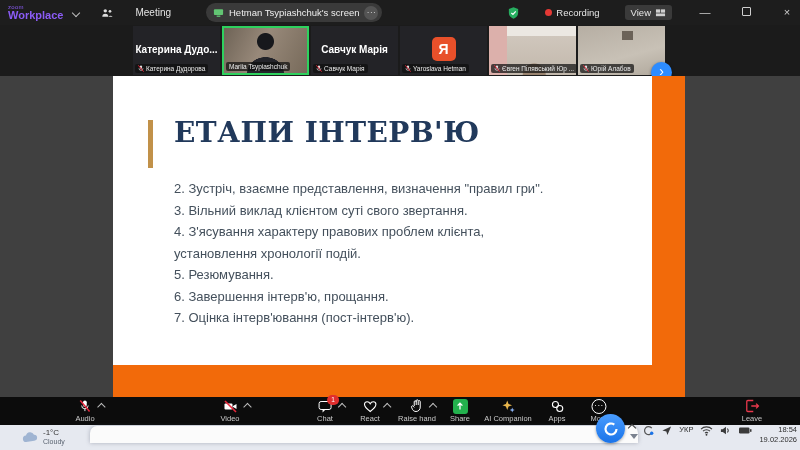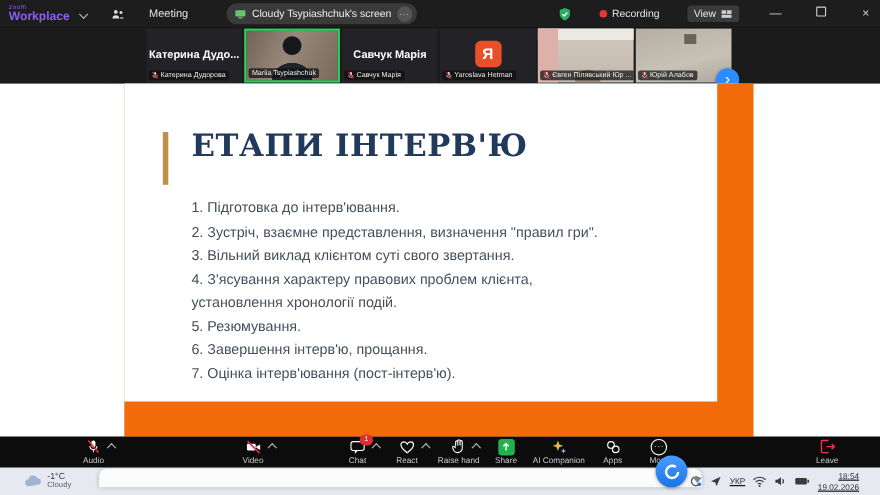--- a/index.html
+++ b/index.html
@@ -53,21 +53,21 @@
       linear-gradient(180deg,#ece8e2 0 10px, transparent 10px),
       linear-gradient(180deg,#d3cac0,#c2b8ac);}
   .vid-yurii{background:
       linear-gradient(#6b6258,#6b6258) 58% 5px / 11px 9px no-repeat,
       linear-gradient(165deg,#b6aea3 0%,#c8c1b6 60%,#b0a89c 100%);}
   .next-btn{position:absolute;left:651px;top:37px;width:21px;height:21px;border-radius:50%;
             background:#2D8CFF;color:#fff;font-size:14px;line-height:19px;text-align:center;
             box-shadow:0 1px 3px rgba(0,0,0,.5);}
 
   
-  .sharearea{position:absolute;top:76px;left:0;width:800px;height:321px;background:#ffffff;}
+  .sharearea{position:absolute;top:76px;left:0;width:800px;height:321px;background:#404040;}
   .slide{position:absolute;left:113px;top:0;width:572px;height:321px;}
   .slide-orange{position:absolute;inset:0;}
   .slide-white{position:absolute;left:0;top:0;width:539px;height:289px;background:#ffffff;}
   .gold-bar{position:absolute;left:35px;top:44px;width:5px;height:48px;}
   .slide-title{position:absolute;left:61px;top:40px;font-family:"DejaVu Serif",serif;
                font-size:28px;font-weight:600;letter-spacing:.5px;}
   .slide-list{position:absolute;left:61px;top:102px;font-size:13px;line-height:21.5px;color:#44505C;}
 
   
   .toolbar{position:absolute;top:397px;left:0;width:800px;height:28px;background:#0c0c0c;}
@@ -89,21 +89,21 @@
   .weather{position:absolute;left:22px;top:3px;display:flex;align-items:center;gap:5px;}
   .weather .t{font-size:8px;color:#333;line-height:1.2;}
   .weather .d{font-size:7px;color:#5a6370;line-height:1.1;}
   .win-strip{position:absolute;left:90px;top:1px;width:548px;height:17px;background:#FBFBFB;
              border-radius:7px 7px 0 0;box-shadow:0 0 4px rgba(60,70,90,.35);}
   .float-blue{position:absolute;left:596px;top:414px;width:29px;height:29px;border-radius:50%;
               background:linear-gradient(180deg,#4a9dff,#1a73e8);display:flex;align-items:center;
               justify-content:center;box-shadow:0 1px 3px rgba(0,0,0,.35);}
   .mini-caret{position:absolute;left:630px;top:434px;width:0;height:0;
               border-left:4px solid transparent;border-right:4px solid transparent;border-top:5px solid #7a828f;}
-  .tray{position:absolute;right:19px;top:0;height:25px;display:flex;align-items:center;gap:7px;text-decoration:underline;}
+  .tray{position:absolute;right:3px;top:0;height:25px;display:flex;align-items:flex-start;gap:7px;}
   .tray .lang{font-size:7.5px;color:#2e2e2e;}
   .clock{font-size:7.5px;color:#2e2e2e;text-align:right;line-height:1.3;}
   .chev.tray-up{border-color:#3b3b3b;}
 </style>
 </head>
 <body>
 
 <div class="screen">
 
   <div class="topbar">
@@ -119,21 +119,21 @@
         <circle cx="10.5" cy="4" r="1.6" fill="#ddd"></circle>
           <path d="M8.8 10.5a2.8 2.8 0 0 1 4.7 0Z" fill="#ddd"></path>
       </svg>
       <span>Meeting</span>
     </div>
     <div class="share-pill">
       <svg width="11" height="10" viewBox="0 0 12 10">
         <rect x="1" y="1" width="10" height="6.2" rx="1" fill="#62c573"></rect>
         <rect x="4" y="7.8" width="4" height="1.4" fill="#62c573"></rect>
       </svg>
-      <span>Cloudy Tsypiashchuk's screen</span>
+      <span>Hetman Tsypiashchuk's screen</span>
       <span class="pill-ellipsis">
           <span>···</span>
         </span>
     </div>
     <div class="top-right">
       <svg width="13" height="14" viewBox="0 0 14 14">
         <path d="M7 .8 12 2.8v4.1c0 3-2.2 5-5 6.2C4.2 11.9 2 9.9 2 6.9V2.8Z" fill="#27AE60"></path>
         <path d="M4.7 7 6.4 8.6 9.4 5.2" stroke="#fff" stroke-width="1.3" fill="none"></path>
       </svg>
       <div class="rec">
@@ -229,21 +229,20 @@
     </div>
   </div>
 
   <div class="sharearea">
     <div class="slide">
       <div class="slide-orange" id="slideOrange" style="background: rgb(242, 106, 10);"></div>
       <div class="slide-white">
         <div class="gold-bar" id="goldBar" style="background: rgb(193, 145, 73);"></div>
         <div class="slide-title" id="slideTitle" style="color: rgb(33, 57, 91);">ЕТАПИ ІНТЕРВ'Ю</div>
         <div class="slide-list">
-          <div>1. Підготовка до інтерв'ювання.</div>
           <div>2. Зустріч, взаємне представлення, визначення "правил гри".</div>
           <div>3. Вільний виклад клієнтом суті свого звертання.</div>
           <div>4. З'ясування характеру правових проблем клієнта,</div>
           <div>установлення хронології подій.</div>
           <div>5. Резюмування.</div>
           <div>6. Завершення інтерв'ю, прощання.</div>
           <div>7. Оцінка інтерв'ювання (пост-інтерв'ю).</div>
         </div>
       </div>
     </div>

